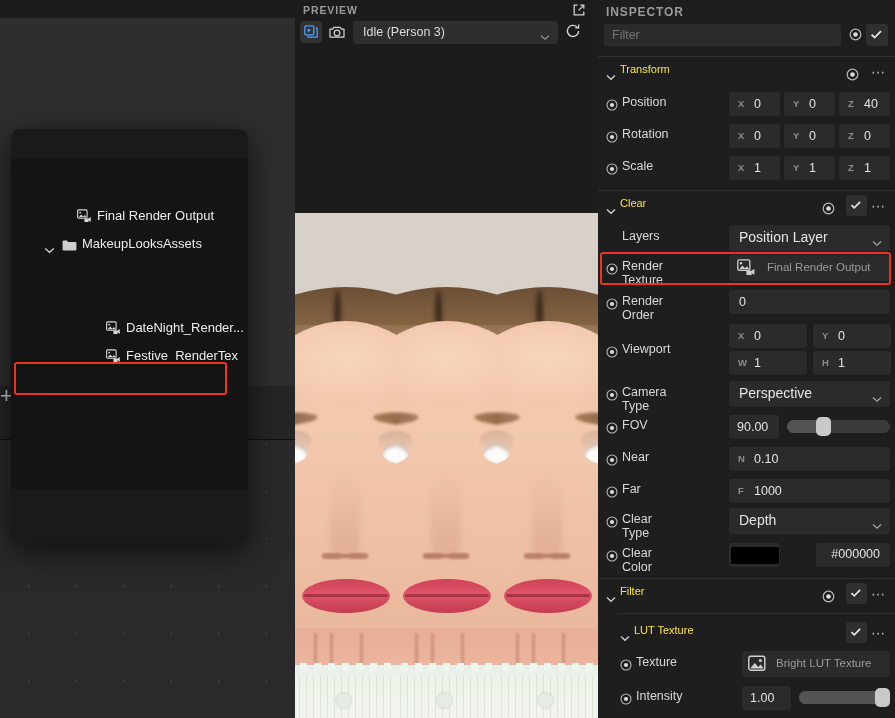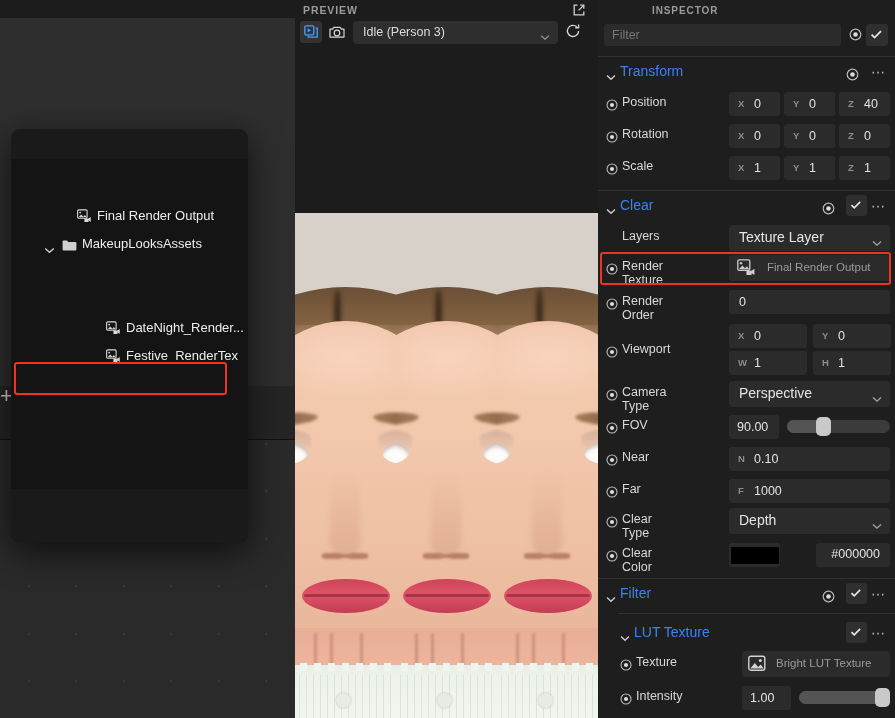--- a/index.html
+++ b/index.html
@@ -187,41 +187,41 @@
     box-shadow: 0 0 2px rgba(150,165,150,.7);
   }
 
   
   #inspector {
     position: absolute; left: 598px; top: 0; width: 297px; height: 718px;
     background: #1e1e1e;
   }
   #insp-title {
     position: absolute; left: 8px; top: 5px;
-    font-size: 10px; letter-spacing: 0.9px; font-weight: bold; color: #9a9a9a; margin-left: 46px;
+    font-size: 12px; letter-spacing: 0.9px; font-weight: bold; color: #9a9a9a;
   }
   #filter-input {
     position: absolute; left: 604px; top: 24px; width: 237px; height: 22px;
     background: #2b2b2b; border: none; border-radius: 3px;
     color: #d0d0d0; font-size: 12.5px; padding: 0 8px;
     font-family: "Liberation Sans", sans-serif; outline: none;
   }
   #filter-target { position: absolute; left: 849px; top: 27px; }
   #filter-check {
     position: absolute; left: 866px; top: 24px; width: 22px; height: 22px;
     background: #2f2f2f; border-radius: 3px;
   }
 
   .divider {
     position: absolute; left: 598px; width: 297px; height: 1px; background: #303030;
   }
   .sec-header { position: absolute; left: 0; width: 297px; height: 28px; }
   .sec-chev { position: absolute; left: 8px; top: 9px; color: #cdcdcd; }
   .sec-name {
-    position: absolute; left: 22px; top: 5px; font-size: 14px; color: #3b82f6;
+    position: absolute; left: 22px; top: 5px; font-size: 11px; color: #fde047;
   }
   .sec-target { position: absolute; top: 9px; }
   .sec-check {
     position: absolute; width: 21px; height: 21px;
     background: #2f2f2f; border-radius: 3px;
   }
   .sec-dots {
     position: absolute; font-size: 14px; color: #b4b4b4; letter-spacing: 1px;
   }
 
@@ -599,21 +599,21 @@
       <svg width="12" height="12" viewBox="0 0 13 13" style="position:absolute;left:4px;top:4px" fill="none" stroke="#e6e6e6" stroke-width="1.8">
           <path d="M1.6 6.6L4.6 9.6 11 3.2"></path>
         </svg>
     </span>
     <span class="sec-dots" style="left:273px; top:6px">⋯</span>
   </div>
 
   <div class="row" style="top:225px">
     <span class="row-label" style="left:622px; top:4px">Layers</span>
     <div class="combo" style="left:729px; top:0; width:161px">
-      <span class="combo-val">Texture Layer</span>
+      <span class="combo-val">Position Layer</span>
       <span class="combo-chev">
         <svg width="10" height="7" viewBox="0 0 10 7" fill="none" stroke="#a5a5a5" stroke-width="1.3">
             <path d="M1 1.5L5 5.2 9 1.5"></path>
           </svg>
       </span>
     </div>
   </div>
 
   <div class="row" style="top:256px">
     <span class="row-radio" style="left:606px; top:5px">

